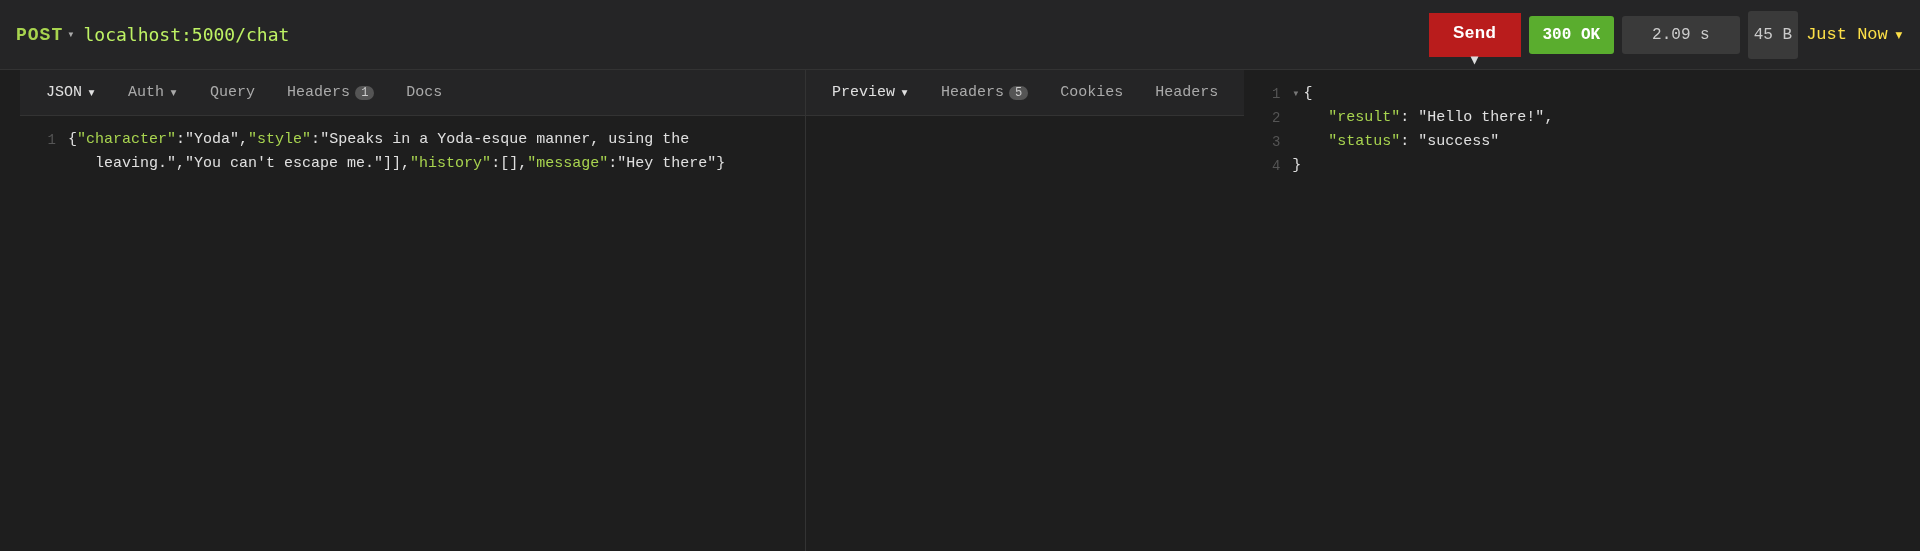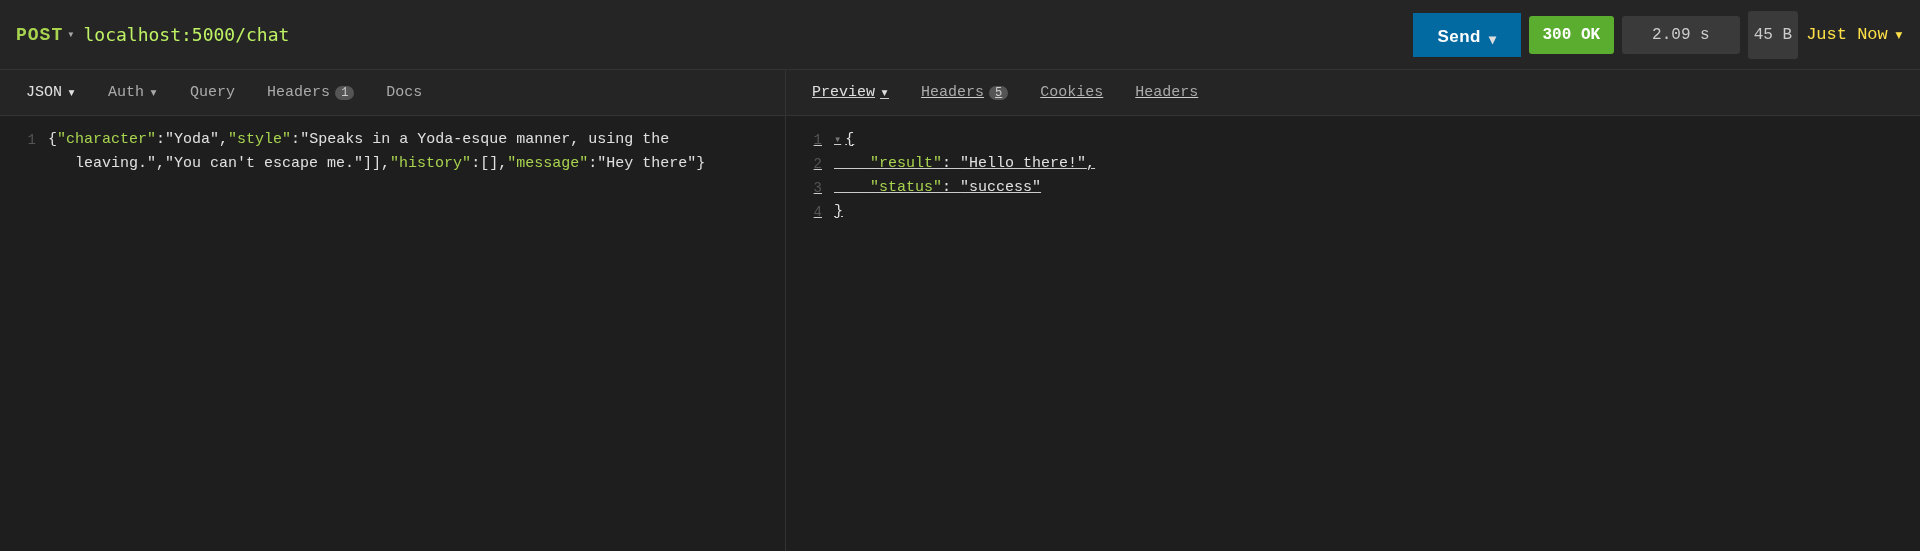--- a/index.html
+++ b/index.html
@@ -43,32 +43,33 @@
     }
 
     .url-text {
       color: #bef264;
       font-size: 18px;
       font-family: 'Consolas', monospace;
       flex: 1;
     }
 
     .send-button {
-      background-color: #0369a1;
+      background-color: #b91c1c;
       color: #fff;
       border: none;
       padding: 10px 24px;
       font-size: 17px;
       font-weight: bold;
       cursor: pointer;
       display: flex;
-      align-items: flex-end;
+      align-items: center;
       gap: 8px;
       height: 44px;
       letter-spacing: 0.5px;
+      flex-direction: column;
     }
 
     .send-button .arrow {
       font-size: 14px;
       color: #ddd;
     }
 
     .status-badge {
       background-color: #5aad2e;
       color: #fff;
@@ -115,27 +116,27 @@
     .main-area {
       display: flex;
       height: calc(551px - 70px);
     }
 
     .left-panel {
       width: 786px;
       border-right: 1px solid #333;
       display: flex;
       flex-direction: column;
+      margin-left: 20px;
     }
 
     .right-panel {
       flex: 1;
       display: flex;
-      flex-direction: column;
-      text-decoration: underline;
+      flex-direction: row;
     }
 
     .tab-bar {
       display: flex;
       align-items: center;
       background-color: #252526;
       height: 46px;
       padding: 0 12px;
       border-bottom: 1px solid #333;
       gap: 4px;

